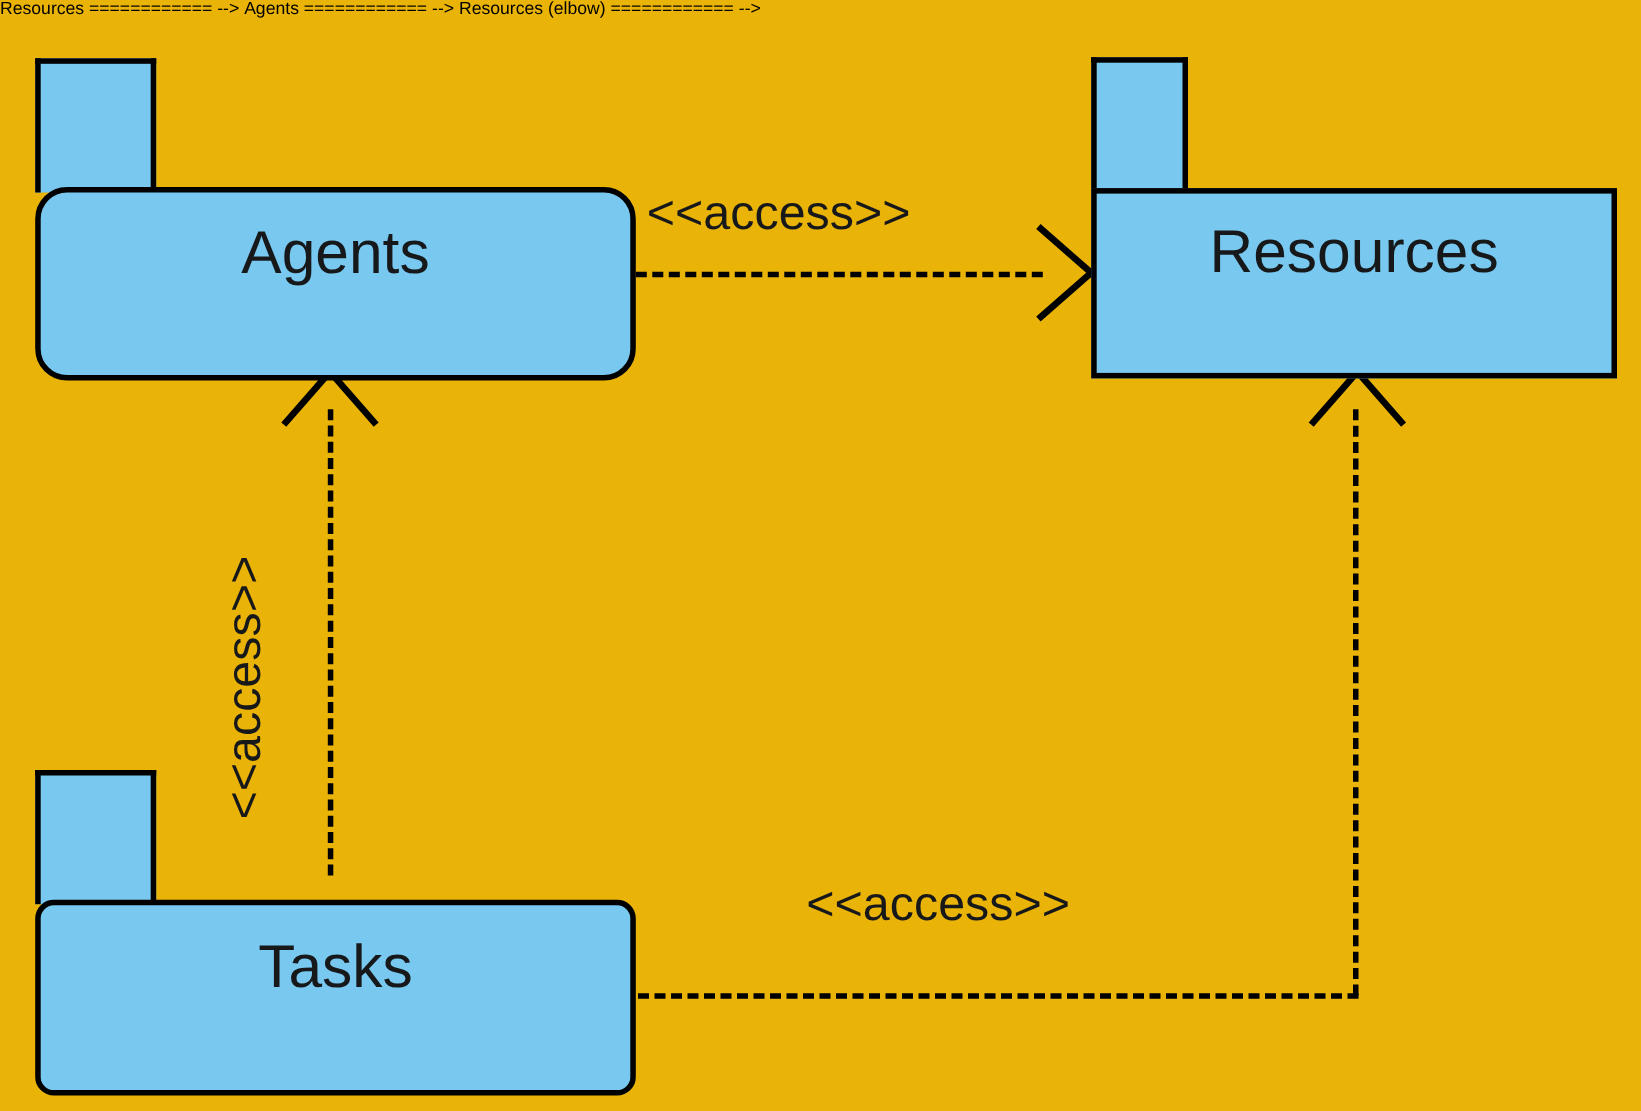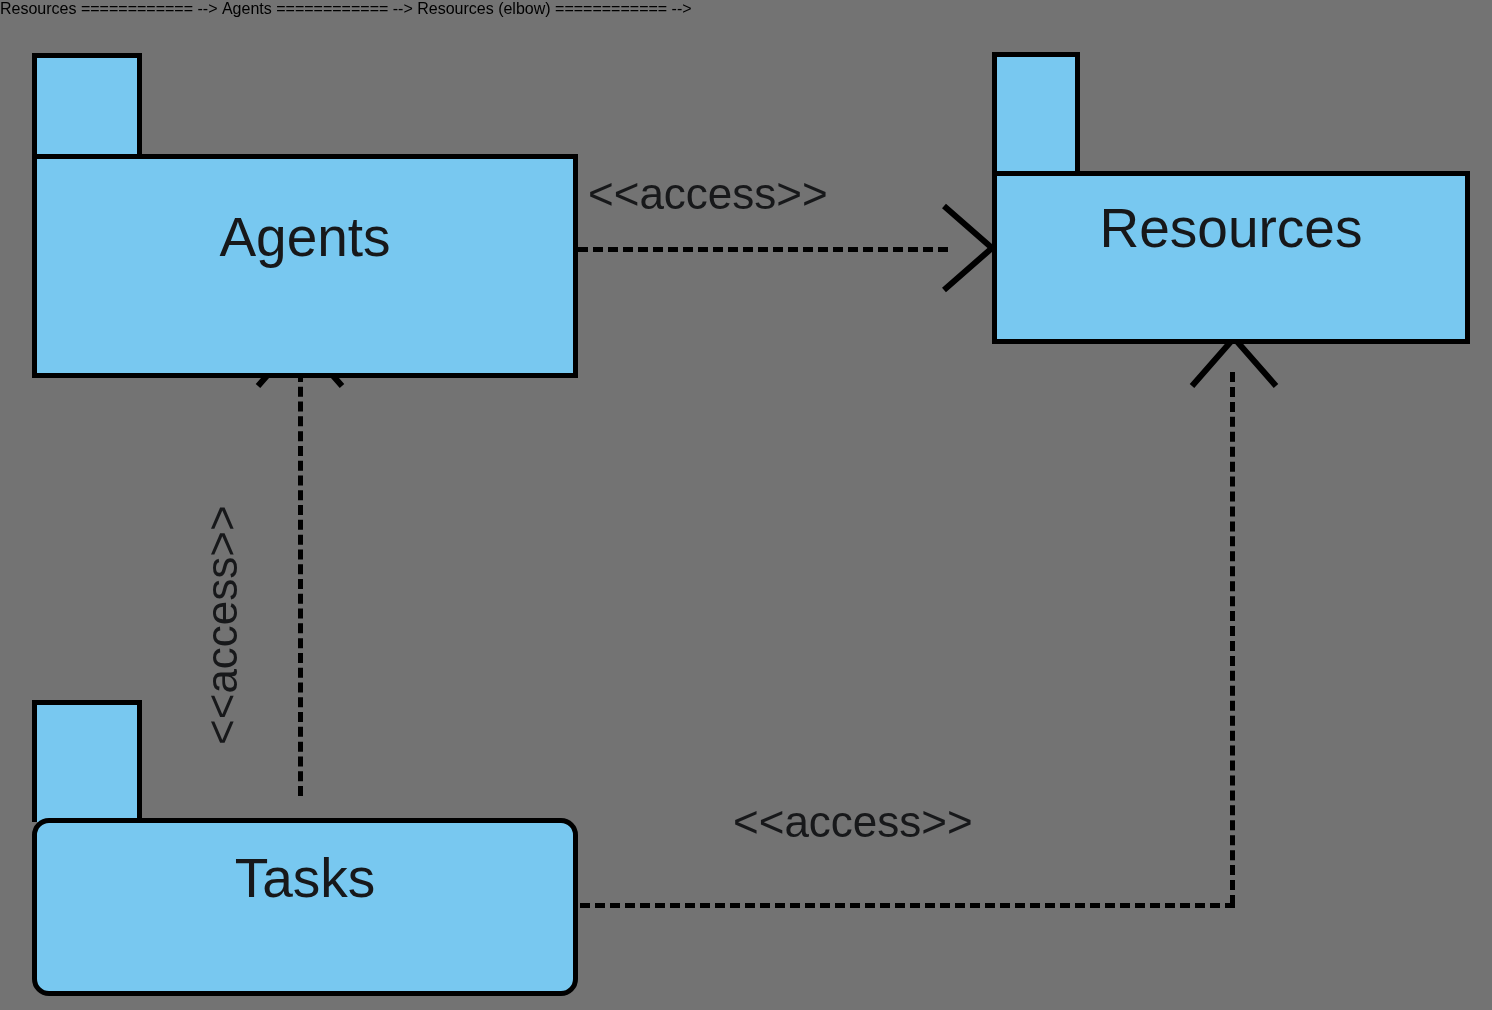--- a/index.html
+++ b/index.html
@@ -5,21 +5,21 @@
 <style>
   html, body {
     margin: 0;
     padding: 0;
     background: #ffffff;
   }
   #canvas {
     position: relative;
     width: 1492px;
     height: 1010px;
-    background: #737373;
+    background: #eab308;
     overflow: hidden;
     font-family: "Liberation Sans", "DejaVu Sans", sans-serif;
   }
 
   
   .package {
     position: absolute;
   }
   .pkg-tab {
     position: absolute;
@@ -97,21 +97,21 @@
   <div class="edge-h" style="left:580px; top:903px; width:655px;"></div>
   <div class="edge-v" style="left:1230px; top:372px; height:533px;"></div>
   <svg class="arrowhead" style="left:1186px; top:330px; width:96px; height:62px;" viewBox="0 0 96 62">
     <polyline points="6,56 48,8 90,56" fill="none" stroke="#000000" stroke-width="6" stroke-linecap="butt" stroke-linejoin="miter"></polyline>
   </svg>
   <div class="stereo" style="left:733px; top:800px;">&lt;&lt;access&gt;&gt;</div>
 
   
   <div class="package">
     <div class="pkg-tab" style="left:32px; top:35px; width:110px; height:122px;"></div>
-    <div class="pkg-body" style="left:32px; top:136px; width:546px; height:224px;">
+    <div class="pkg-body" style="left:32px; top:152px; width:546px; height:176px;border-radius:29px;">
       <span class="pkg-label">Agents</span>
     </div>
   </div>
 
   
   <div class="package">
     <div class="pkg-tab" style="left:992px; top:34px; width:88px; height:124px;"></div>
     <div class="pkg-body" style="left:992px; top:153px; width:478px; height:173px;text-align:center;">
       <span class="pkg-label">Resources</span>
     </div>

